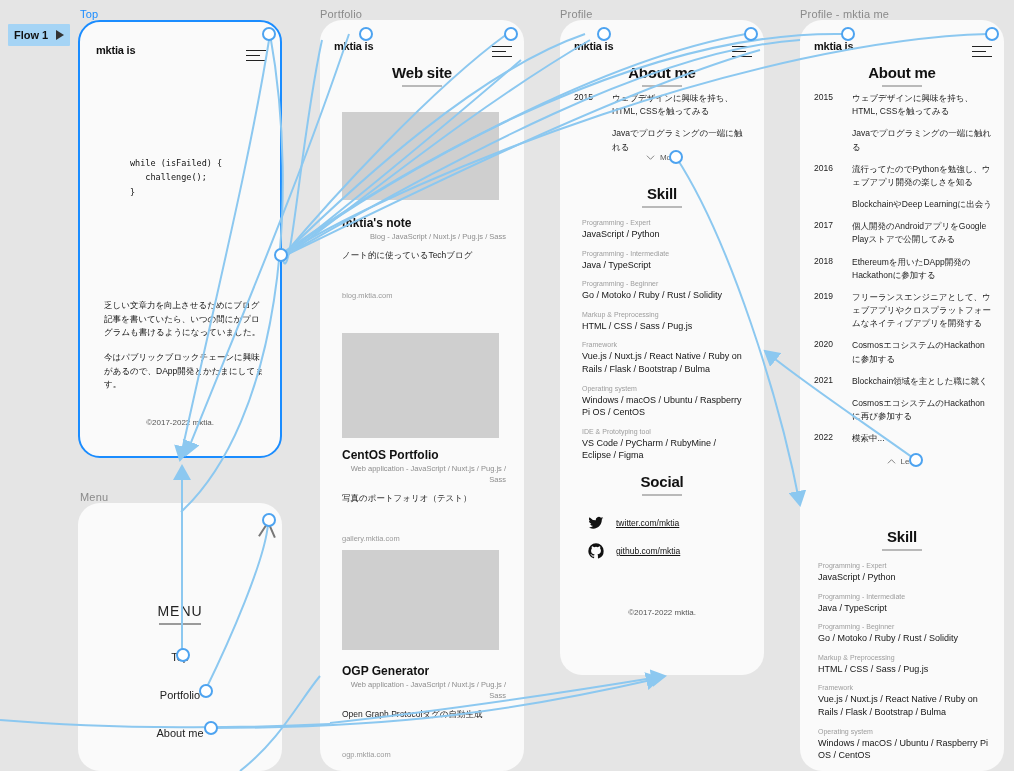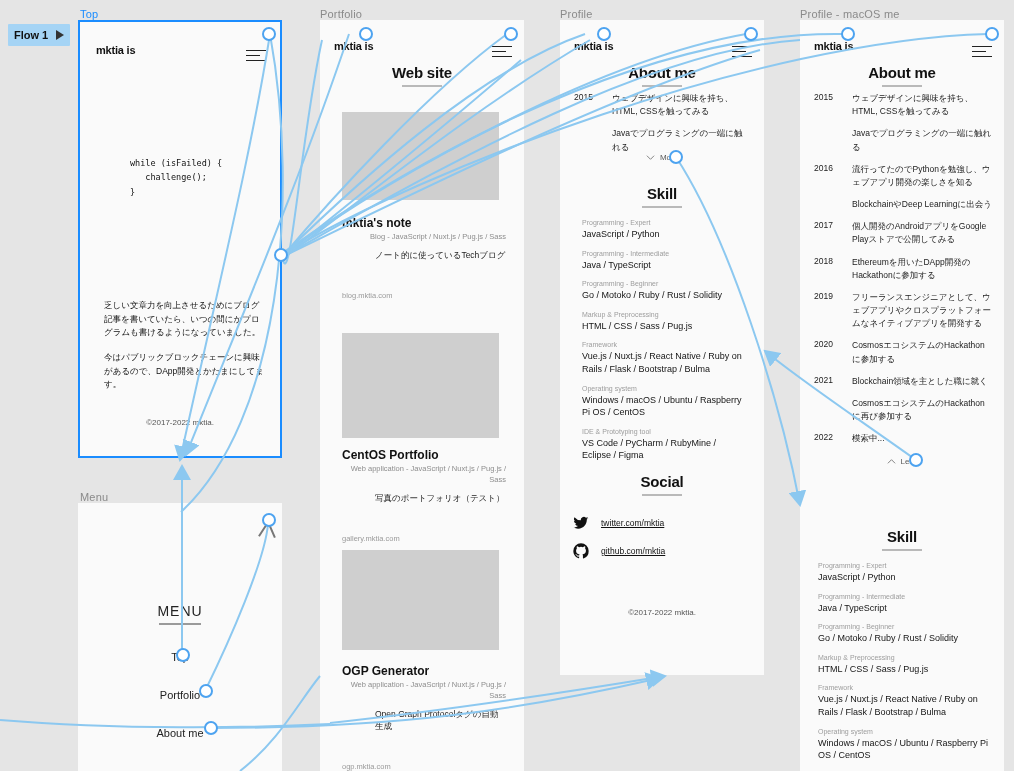--- a/index.html
+++ b/index.html
@@ -19,21 +19,21 @@
   }
   .flow-badge .lbl{font-size:11px;font-weight:bold;color:#111;}
   .play-tri{width:0;height:0;border-left:8px solid #333;border-top:5px solid transparent;border-bottom:5px solid transparent;}
 
   
   .frame-label{
     position:absolute;font-size:11px;color:#8a8a8a;letter-spacing:.2px;white-space:nowrap;
   }
   .frame-label.sel{color:#1a8cff;}
   .frame{
-    position:absolute;background:#fafafa;overflow:hidden;box-sizing:border-box;
+    position:absolute;background:#fafafa;overflow:hidden;box-sizing:border-box;border-radius:22px;
   }
   .frame.selected{border:2px solid #1a8cff;}
 
   
   .pg{position:absolute;inset:0;overflow:hidden;}
   .pg.sel-inner{inset:2px;}
 
   .logo{position:absolute;left:14px;top:20px;font-size:11px;font-weight:bold;color:#111;letter-spacing:-.2px;}
   .burger{position:absolute;right:12px;top:26px;width:20px;}
   .burger i{display:block;height:1.4px;background:#222;margin-bottom:3.5px;}
@@ -41,33 +41,33 @@
   .burger i:nth-child(2){width:14px;}
   .burger i:nth-child(3){width:20px;}
 
   .h2{text-align:center;font-size:15px;font-weight:bold;color:#111;letter-spacing:-.2px;}
   .rule{width:40px;height:2px;background:#b9b9b9;margin:4px auto 0;}
 
   .imgbox{background:#cfcfcf;}
 
   .pf-title{font-size:12px;font-weight:bold;color:#111;}
   .pf-meta{font-size:7.5px;color:#8d8d8d;line-height:1.45;margin-top:2px;text-align:right;}
-  .pf-desc{font-size:8.5px;color:#222;margin-top:7px;line-height:1.4;margin-left:33px;}
+  .pf-desc{font-size:8.5px;color:#222;margin-top:7px;line-height:1.4;}
   .pf-url{font-size:7.5px;color:#9a9a9a;margin-top:29px;}
 
   .am-row{display:flex;margin-bottom:9px;}
   .am-year{width:38px;flex:none;font-size:8.5px;color:#222;}
   .am-texts{flex:1;font-size:8.5px;color:#222;line-height:1.55;}
   .am-texts p{margin:0 0 9px 0;}
   .am-texts p:last-child{margin-bottom:0;}
 
   .sk-cat{font-size:7px;color:#9d9d9d;margin-top:9px;}
   .sk-val{font-size:9px;color:#151515;margin-top:2px;line-height:1.4;}
 
-  .soc-row{display:flex;align-items:center;margin-top:12px;padding-left:13px;}
+  .soc-row{display:flex;align-items:center;margin-top:12px;padding-left:28px;}
   .soc-ico{width:16px;height:16px;flex:none;margin-right:12px;}
   .soc-link{font-size:8.5px;color:#111;text-decoration:underline;}
 
   .copyright{text-align:center;font-size:8px;color:#555;}
 
   .more-link{display:flex;align-items:center;justify-content:center;gap:5px;font-size:8px;color:#5a5a5a;}
   .chev{width:9px;height:9px;}
 
   .menu-title{text-align:center;font-size:14px;color:#222;letter-spacing:1px;}
   .menu-rule{width:42px;height:1.5px;background:#9a9a9a;margin:4px auto 0;}
@@ -86,21 +86,21 @@
 
   <div class="flow-badge">
     <span class="lbl">Flow 1</span>
     <span class="play-tri"></span>
   </div>
 
   <div class="frame-label sel" style="left:80px;top:8px;">Top</div>
   <div class="frame-label" style="left:80px;top:491px;">Menu</div>
   <div class="frame-label" style="left:320px;top:8px;">Portfolio</div>
   <div class="frame-label" style="left:560px;top:8px;">Profile</div>
-  <div class="frame-label" style="left:800px;top:8px;">Profile - macOS me</div>
+  <div class="frame-label" style="left:800px;top:8px;">Profile - mktia me</div>
 
   <div class="frame selected" style="left:78px;top:20px;width:204px;height:438px;">
     <div class="pg sel-inner">
       <div class="logo">mktia is</div>
       <div class="burger">
           <i></i>
           <i></i>
           <i></i>
         </div>
       <div class="code" style="position:absolute;left:48px;top:132px;">while (isFailed) {

